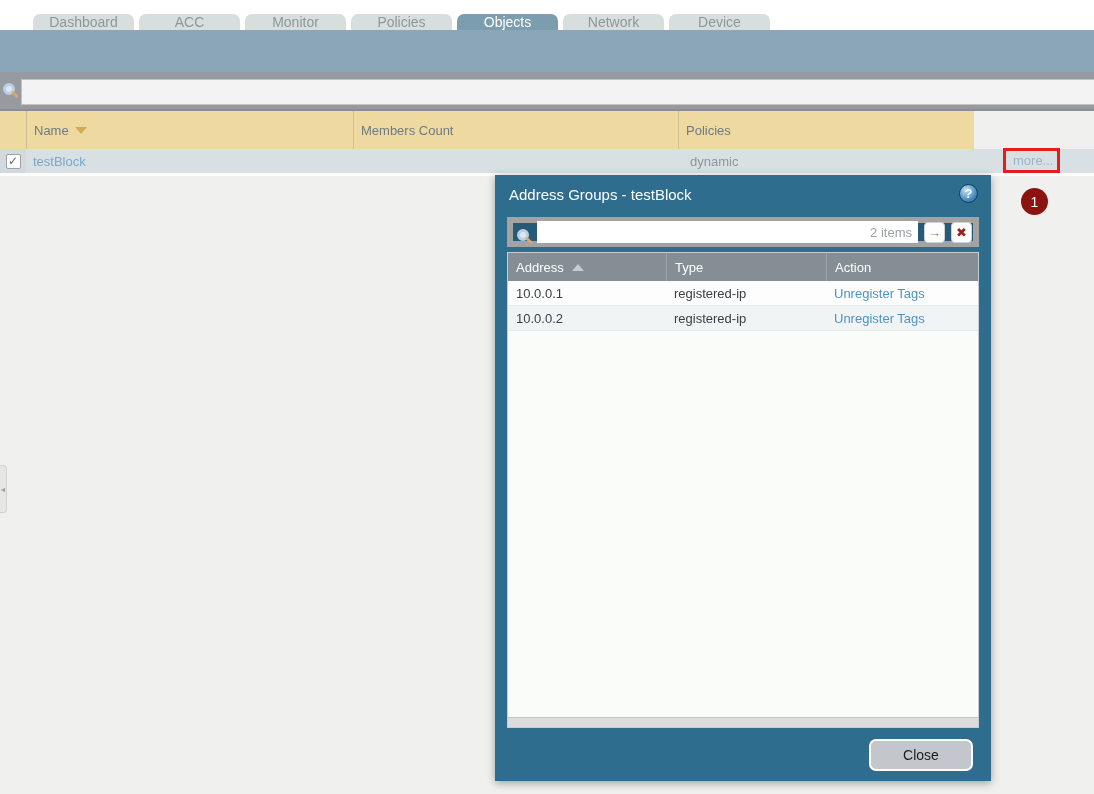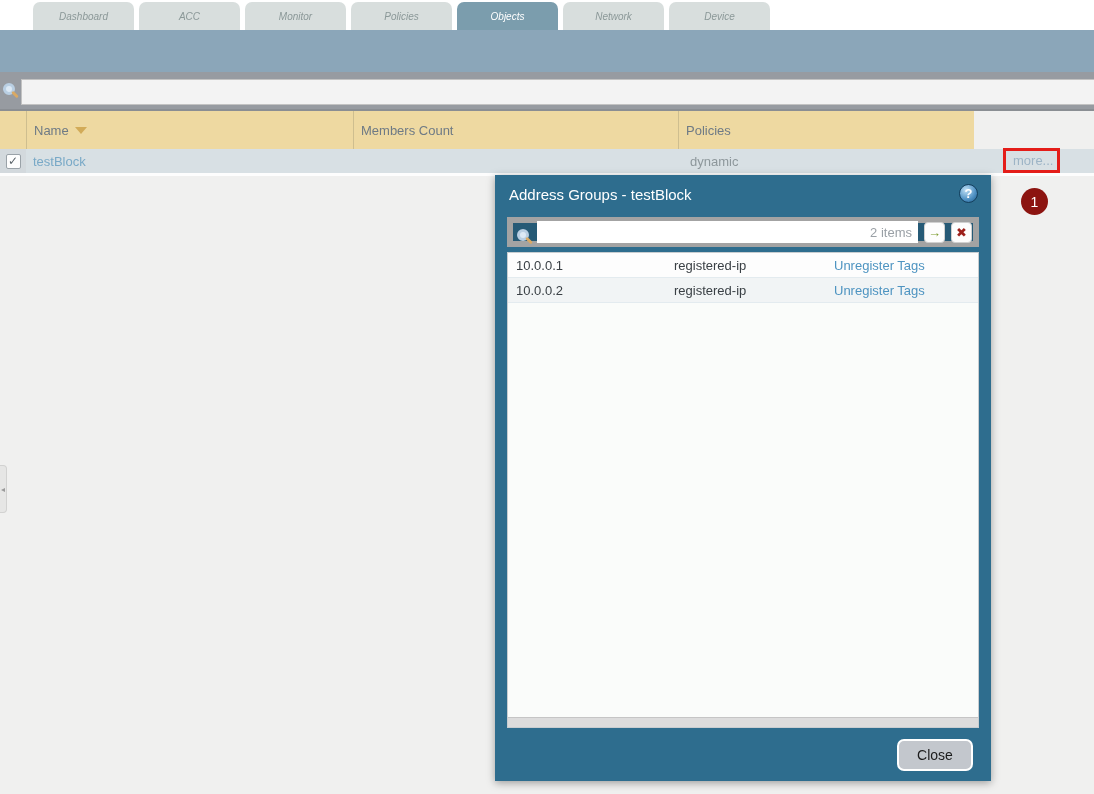--- a/index.html
+++ b/index.html
@@ -1,21 +1,21 @@
 <!DOCTYPE html>
 <html><head>
 <meta charset="utf-8">
 <style>
   * { margin:0; padding:0; box-sizing:border-box; }
   html,body { width:1094px; height:794px; }
   body { font-family:"Liberation Sans","DejaVu Sans",sans-serif; background:#f0f0ef; position:relative; overflow:hidden; }
 
   
   .tabbar { position:absolute; left:0; top:0; width:1094px; height:30px; background:#ffffff; display:flex; align-items:flex-end; padding-left:33px; }
-  .tab { width:101px; height:28px; margin-right:5px; background:#d8dedd; border-radius:7px 7px 0 0; display:flex; align-items:center; justify-content:center; font-size:10px; color:#8b9898; cursor:pointer;font-style:italic; }
+  .tab { width:101px; height:16px; margin-right:5px; background:#d8dedd; border-radius:7px 7px 0 0; display:flex; align-items:center; justify-content:center; font-size:14px; color:#8b9898; cursor:pointer; }
   .tab.active { background:#7b9dad; color:#ffffff; }
 
   .band { position:absolute; left:0; top:30px; width:1094px; height:42px; background:#8ba6b9; }
 
   
   .filterbar { position:absolute; left:0; top:72px; width:1094px; height:39px; background:#979ba1; border-bottom:2px solid #8a8e93; }
   .filterbar .input { position:absolute; left:21px; top:7px; right:0; height:26px; background:#f3f3f3; border:1px solid #c2c2c2; border-right:none; font-size:13px; padding:0 6px; color:#444; }
   .mag { position:absolute; width:12px; height:12px; border:3px solid #b9cfe3; background:#dce9f5; border-radius:50%; }
   .mag::after { content:''; position:absolute; width:8px; height:3px; background:#d9a964; border-radius:2px; transform:rotate(45deg); right:-7px; bottom:-4px; }
   .filterbar .mag { left:3px; top:11px; }
@@ -68,21 +68,21 @@
   .dcol-c { flex:1; }
   .sort-up { width:0; height:0; border-left:6px solid transparent; border-right:6px solid transparent; border-bottom:7px solid #c2ccd2; margin-left:8px; }
   .dlg-row { height:25px; display:flex; font-size:13px; color:#3a4045; border-bottom:1px solid #e3ebef; flex:none; }
   .dlg-row.odd { background:#fdfdfd; }
   .dlg-row.even { background:#f1f4f5; }
   .dlg-link { color:#4e94c1; cursor:pointer; }
   .dlg-empty { flex:1; background:#fafcfa; }
   .dlg-hscroll { height:10px; background:#dcdcdc; border-top:1px solid #c5c5c5; flex:none; cursor:pointer; }
 
   .dlg-footer { position:absolute; left:0; bottom:0; width:100%; height:53px; }
-  .close-btn { position:absolute; right:18px; top:11px; width:76px; height:32px; background:#c3c7cd; border:2px solid #ffffff; border-radius:7px; font-size:14px; color:#1c1c1c; display:flex; align-items:center; justify-content:center; cursor:pointer; font-family:"Liberation Sans","DejaVu Sans",sans-serif; }
+  .close-btn { position:absolute; right:18px; top:11px; width:104px; height:32px; background:#c3c7cd; border:2px solid #ffffff; border-radius:7px; font-size:14px; color:#1c1c1c; display:flex; align-items:center; justify-content:center; cursor:pointer; font-family:"Liberation Sans","DejaVu Sans",sans-serif; }
 </style>
 </head>
 <body>
 
 <div class="tabbar">
   <div class="tab">Dashboard</div>
   <div class="tab">ACC</div>
   <div class="tab">Monitor</div>
   <div class="tab">Policies</div>
   <div class="tab active">Objects</div>
@@ -144,20 +144,32 @@
         <span class="mag"></span>
       </span>
     <div class="dlg-input">
       <span class="dlg-count">2 items</span>
     </div>
     <div class="mini-btn apply">→</div>
     <div class="mini-btn clear">✖</div>
   </div>
 
   <div class="dlg-list">
+    <div class="dlg-thead">
+      <div class="dcell dcol-a">
+        <span>Address</span>
+        <span class="sort-up"></span>
+      </div>
+      <div class="dcell dcol-b">
+        <span>Type</span>
+      </div>
+      <div class="dcell dcol-c">
+        <span>Action</span>
+      </div>
+    </div>
 
     <div class="dlg-row odd">
       <div class="dcell dcol-a">10.0.0.1</div>
       <div class="dcell dcol-b">registered-ip</div>
       <div class="dcell dcol-c">
         <span class="dlg-link">Unregister Tags</span>
       </div>
     </div>
     <div class="dlg-row even">
       <div class="dcell dcol-a">10.0.0.2</div>

